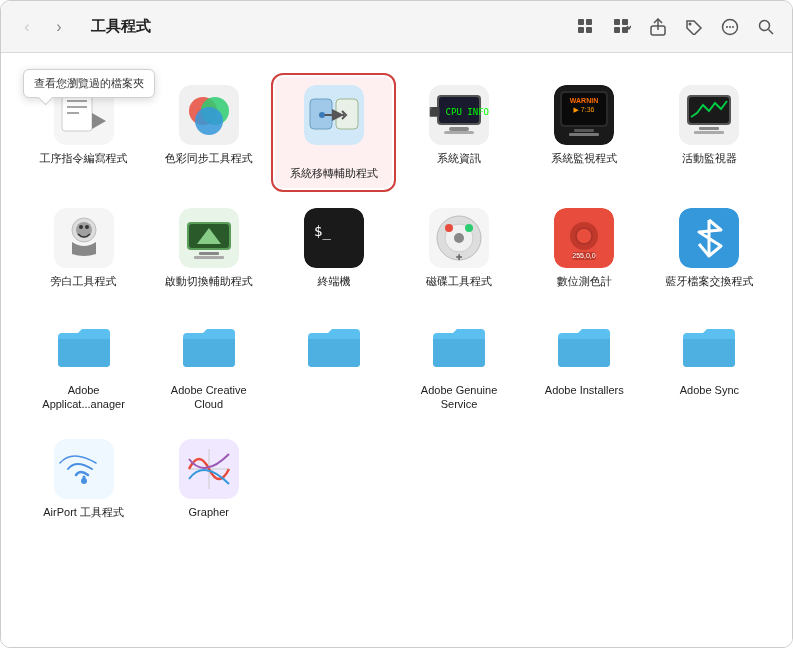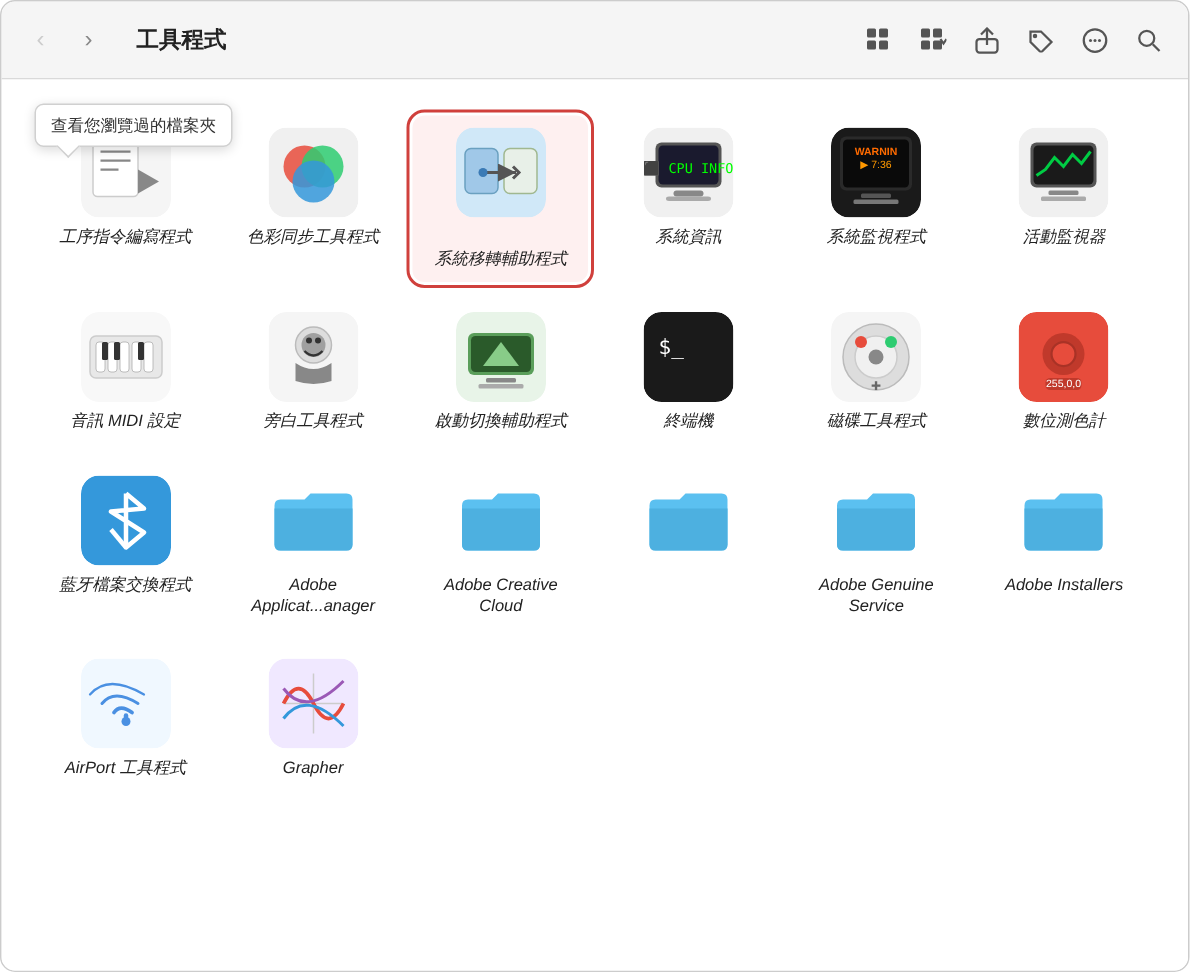--- a/index.html
+++ b/index.html
@@ -127,21 +127,20 @@
       overflow: hidden;
     }
 
     .app-label {
       font-size: 11px;
       color: #222;
       text-align: center;
       line-height: 1.3;
       max-width: 90px;
       word-break: break-word;
-      font-style: italic;
     }
   </style>
 </head>
 <body>
 
 <div style="position:relative;">
 
   <div class="toolbar">
     <div class="toolbar-nav">
       <button class="nav-btn disabled">‹</button>
@@ -285,37 +284,20 @@
               <polyline points="12,32 18,28 24,20 30,26 36,18 42,24 48,16" stroke="#00cc44" stroke-width="2" fill="none"></polyline>
               <rect x="20" y="42" width="20" height="3" rx="1" fill="#888"></rect>
               <rect x="15" y="46" width="30" height="3" rx="1" fill="#aaa"></rect>
             </svg>
           </div>
           <span class="app-label">活動監視器</span>
         </div>
         <div class="app-item">
           <div class="app-icon">
             <svg width="60" height="60" viewBox="0 0 60 60">
-              <rect width="60" height="60" rx="12" fill="#f8f8f8"></rect>
-              <rect x="6" y="16" width="48" height="28" rx="4" fill="#e8e8e8" stroke="#ccc" stroke-width="1"></rect>
-              <rect x="10" y="20" width="6" height="20" rx="2" fill="#fff" stroke="#aaa" stroke-width="0.5"></rect>
-              <rect x="18" y="20" width="6" height="20" rx="2" fill="#fff" stroke="#aaa" stroke-width="0.5"></rect>
-              <rect x="26" y="20" width="6" height="20" rx="2" fill="#fff" stroke="#aaa" stroke-width="0.5"></rect>
-              <rect x="34" y="20" width="6" height="20" rx="2" fill="#fff" stroke="#aaa" stroke-width="0.5"></rect>
-              <rect x="42" y="20" width="6" height="20" rx="2" fill="#fff" stroke="#aaa" stroke-width="0.5"></rect>
-              <rect x="14" y="20" width="4" height="12" rx="1" fill="#333"></rect>
-              <rect x="22" y="20" width="4" height="12" rx="1" fill="#333"></rect>
-              <rect x="38" y="20" width="4" height="12" rx="1" fill="#333"></rect>
-            </svg>
-          </div>
-          <span class="app-label">音訊 MIDI 設定</span>
-        </div>
-        <div class="app-item">
-          <div class="app-icon">
-            <svg width="60" height="60" viewBox="0 0 60 60">
               <rect width="60" height="60" rx="12" fill="#f5f5f5"></rect>
               <circle cx="30" cy="22" r="12" fill="#ddd" stroke="#bbb" stroke-width="1"></circle>
               <circle cx="30" cy="22" r="8" fill="#a0a0a0"></circle>
               <circle cx="27" cy="19" r="2" fill="#333"></circle>
               <circle cx="33" cy="19" r="2" fill="#333"></circle>
               <path d="M24,26 Q30,32 36,26" stroke="#333" stroke-width="1.5" fill="none"></path>
               <path d="M18,34 Q30,42 42,34 L42,46 Q30,50 18,46 Z" fill="#888"></path>
             </svg>
           </div>
           <span class="app-label">旁白工具程式</span>
@@ -418,20 +400,29 @@
             <svg width="60" height="60" viewBox="0 0 60 60">
               <path d="M4 20 Q4 16 8 16 L24 16 L28 12 L52 12 Q56 12 56 16 L56 46 Q56 50 52 50 L8 50 Q4 50 4 46 Z" fill="#5bc0f0"></path>
               <path d="M4 22 L56 22 L56 46 Q56 50 52 50 L8 50 Q4 50 4 46 Z" fill="#4db0e0"></path>
             </svg>
           </div>
           <span class="app-label">Adobe Installers</span>
         </div>
         <div class="app-item">
           <div class="app-icon">
             <svg width="60" height="60" viewBox="0 0 60 60">
+              <path d="M4 20 Q4 16 8 16 L24 16 L28 12 L52 12 Q56 12 56 16 L56 46 Q56 50 52 50 L8 50 Q4 50 4 46 Z" fill="#5bc0f0"></path>
+              <path d="M4 22 L56 22 L56 46 Q56 50 52 50 L8 50 Q4 50 4 46 Z" fill="#4db0e0"></path>
+            </svg>
+          </div>
+          <span class="app-label">Adobe Sync</span>
+        </div>
+        <div class="app-item">
+          <div class="app-icon">
+            <svg width="60" height="60" viewBox="0 0 60 60">
               <rect width="60" height="60" rx="12" fill="#f0f8ff"></rect>
               <path d="M30 42 Q30 38 30 38" stroke="#4a90e2" stroke-width="3" stroke-linecap="round"></path>
               <path d="M22 36 Q26 30 34 36" stroke="#4a90e2" stroke-width="2.5" fill="none" stroke-linecap="round"></path>
               <path d="M14 30 Q22 20 38 30" stroke="#4a90e2" stroke-width="2" fill="none" stroke-linecap="round"></path>
               <path d="M6 24 Q18 10 42 24" stroke="#4a90e2" stroke-width="1.5" fill="none" stroke-linecap="round"></path>
               <circle cx="30" cy="42" r="3" fill="#4a90e2"></circle>
             </svg>
           </div>
           <span class="app-label">AirPort 工具程式</span>
         </div>

